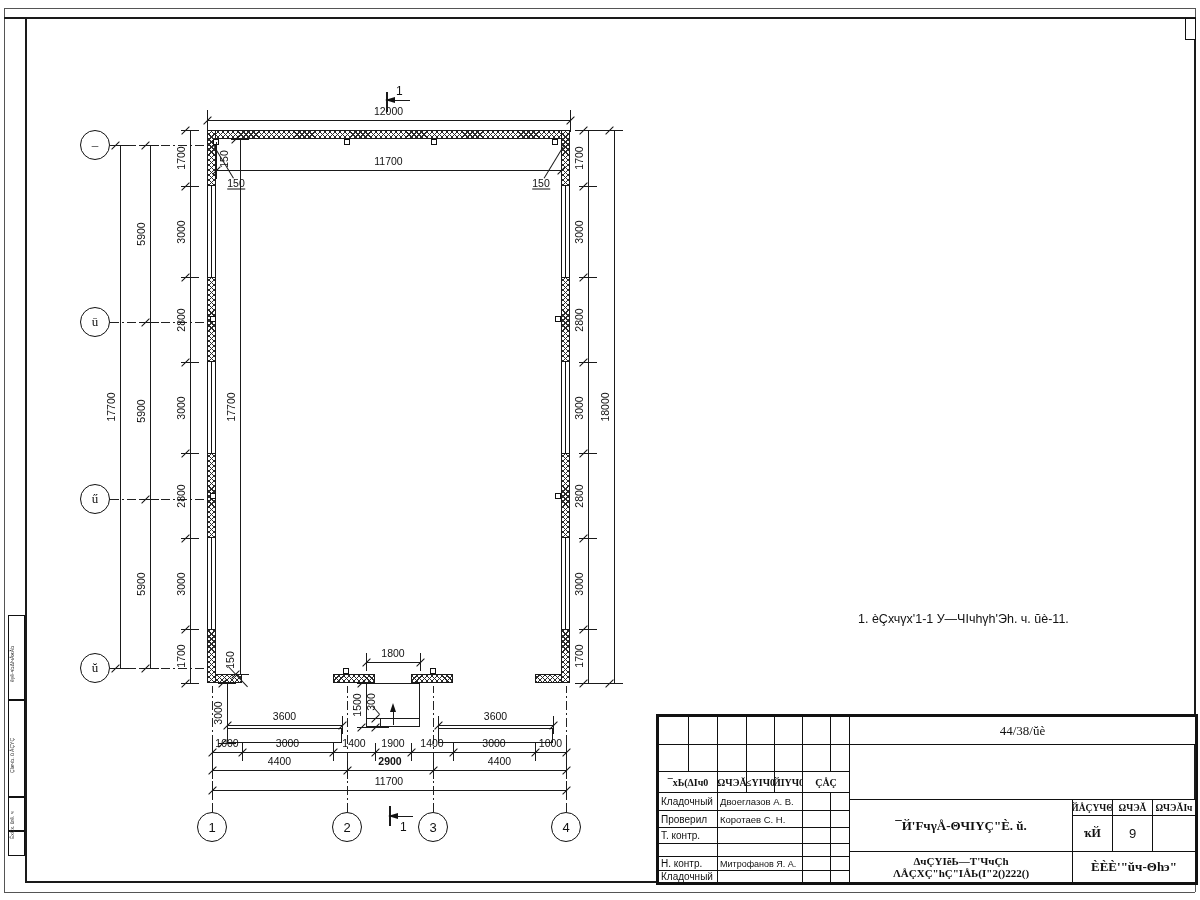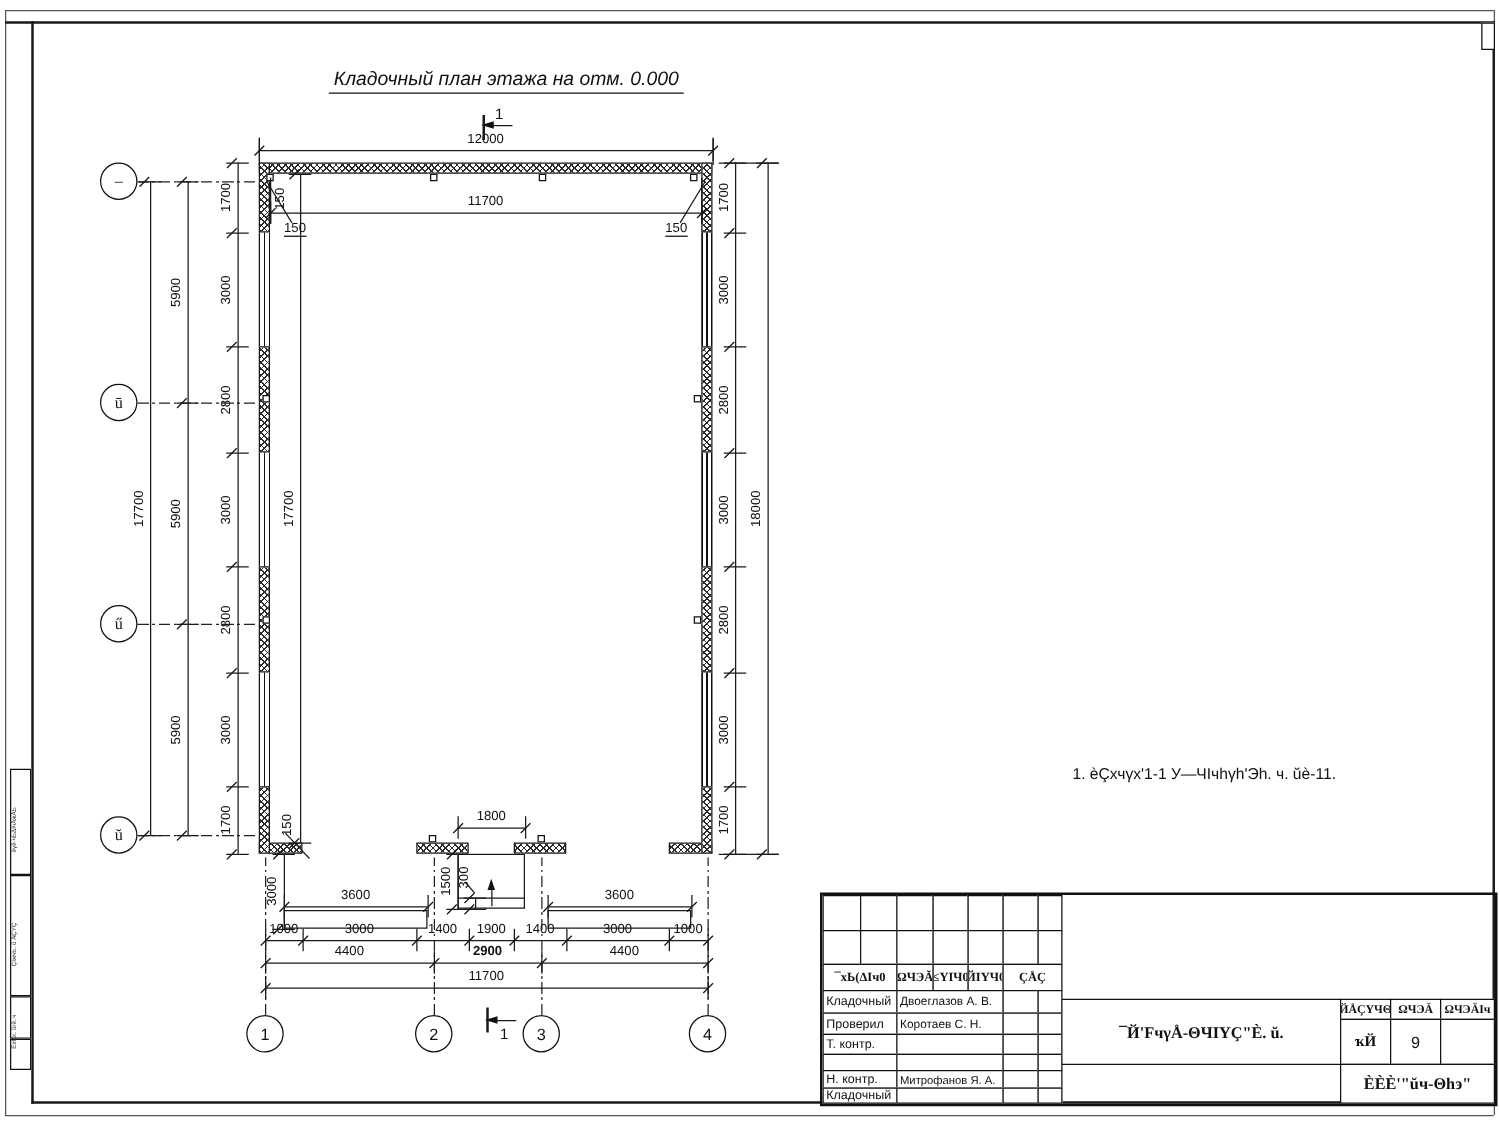--- a/index.html
+++ b/index.html
@@ -53,21 +53,20 @@
   <div class="cell" style="left:1185px;top:18px;width:11px;height:22px;"></div>
 
   <div class="cell" style="left:8px;top:615px;width:17px;height:85px;"></div>
   <div class="cell" style="left:8px;top:700px;width:17px;height:97px;"></div>
   <div class="cell" style="left:8px;top:797px;width:17px;height:34px;"></div>
   <div class="cell" style="left:8px;top:831px;width:17px;height:25px;"></div>
   <div class="mlab" style="left:-12px;top:655px;width:48px;">ĕγĕ-чЬΔΙчÅжÅЬ</div>
   <div class="mlab" style="left:-12px;top:746px;width:48px;">ÇΙжчЬ. ŭ ÅÇΥÇ</div>
   <div class="mlab" style="left:-12px;top:812px;width:48px;">ĔхÇх. ŭгĕ. ч</div>
 
-  <div id="plan-title"><span>Кладочный план этажа на отм. 0.000</span></div>
   <div id="note">1. èÇхчγх'1-1 У—ЧΙчhγh'Эh. ч. ŭè-11.</div>
 
   <div id="plan" class="abs" style="left:0;top:0;width:1200px;height:900px;">
       <div class="axline-h" style="left: 110px; top: 145px; width: 100px;"></div>
       <div class="axcirc" style="left: 80px; top: 130px;">–</div>
       <div class="axline-h" style="left: 110px; top: 322px; width: 100px;"></div>
       <div class="axcirc" style="left: 80px; top: 307px;">ū</div>
       <div class="axline-h" style="left: 110px; top: 499px; width: 100px;"></div>
       <div class="axcirc" style="left: 80px; top: 484px;">ű</div>
       <div class="axline-h" style="left: 110px; top: 668px; width: 100px;"></div>
@@ -353,22 +352,27 @@
   <div class="cell" style="left:658px;top:856px;width:60px;height:15px;font-size:10px;justify-content:flex-start;padding-left:2px;">Н. контр.</div>
   <div class="cell" style="left:717px;top:856px;width:86px;height:15px;font-size:9px;justify-content:flex-start;padding-left:2px;">Митрофанов Я. А.</div>
   <div class="cell" style="left:802px;top:856px;width:29px;height:15px;"></div>
   <div class="cell" style="left:830px;top:856px;width:20px;height:15px;"></div>
 
   <div class="cell" style="left:658px;top:870px;width:60px;height:13px;font-size:10px;justify-content:flex-start;padding-left:2px;">Кладочный</div>
   <div class="cell" style="left:717px;top:870px;width:86px;height:13px;"></div>
   <div class="cell" style="left:802px;top:870px;width:29px;height:13px;"></div>
   <div class="cell" style="left:830px;top:870px;width:20px;height:13px;"></div>
 
+  <div class="cell ser" style="left:849px;top:716px;width:347px;height:29px;font-size:13px;font-weight:normal;">44/38/ŭè</div>
   <div class="cell ser" style="left:849px;top:799px;width:224px;height:53px;font-size:13px;">¯Й'FчγÅ-ΘЧΙΥÇ"È. ŭ.</div>
   <div class="cell ser" style="left:1072px;top:799px;width:41px;height:17px;font-size:9.5px;font-family:Liberation Serif, serif;">ЙÅÇΥЧΘ</div>
   <div class="cell ser" style="left:1112px;top:799px;width:41px;height:17px;font-size:9.5px;">ΩЧЭĂ</div>
   <div class="cell ser" style="left:1152px;top:799px;width:44px;height:17px;font-size:9.5px;">ΩЧЭĂΙч</div>
   <div class="cell ser" style="left:1072px;top:815px;width:41px;height:37px;font-size:12px;">ҡЙ</div>
   <div class="cell" style="left:1112px;top:815px;width:41px;height:37px;font-size:13px;">9</div>
   <div class="cell" style="left:1152px;top:815px;width:44px;height:37px;font-size:13px;"></div>
+  <div class="cell" style="left:849px;top:851px;width:224px;height:32px;flex-direction:column;font-size:11px;">
+     <div class="ser">ΔчÇΥΙĕЬ—Т'ЧчÇh</div>
+     <div class="ser">ΛÅÇХÇ"hÇ"ΙÅЬ(Ι"2()222()</div>
+  </div>
   <div class="cell ser" style="left:1072px;top:851px;width:124px;height:32px;font-size:13px;">ÈÈÈ'"ŭч-Θhэ"</div>
 
 </div>
 
 </body></html>

